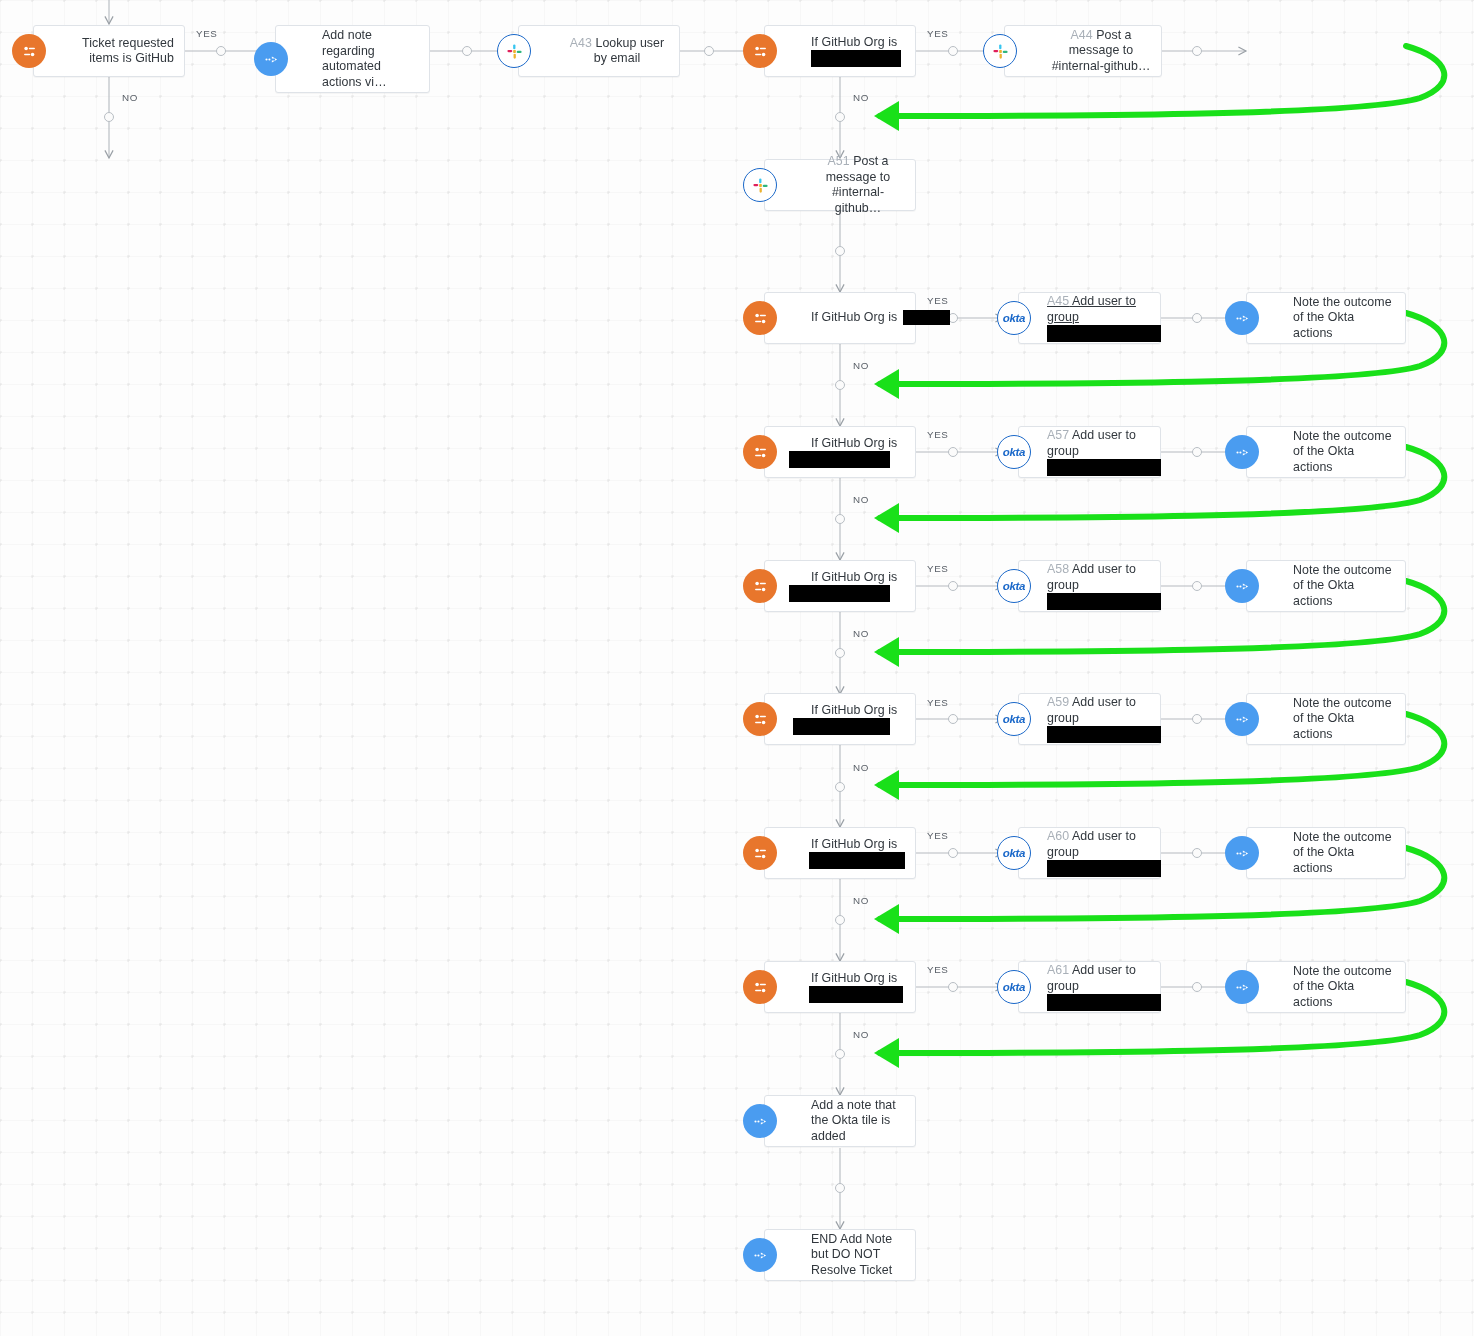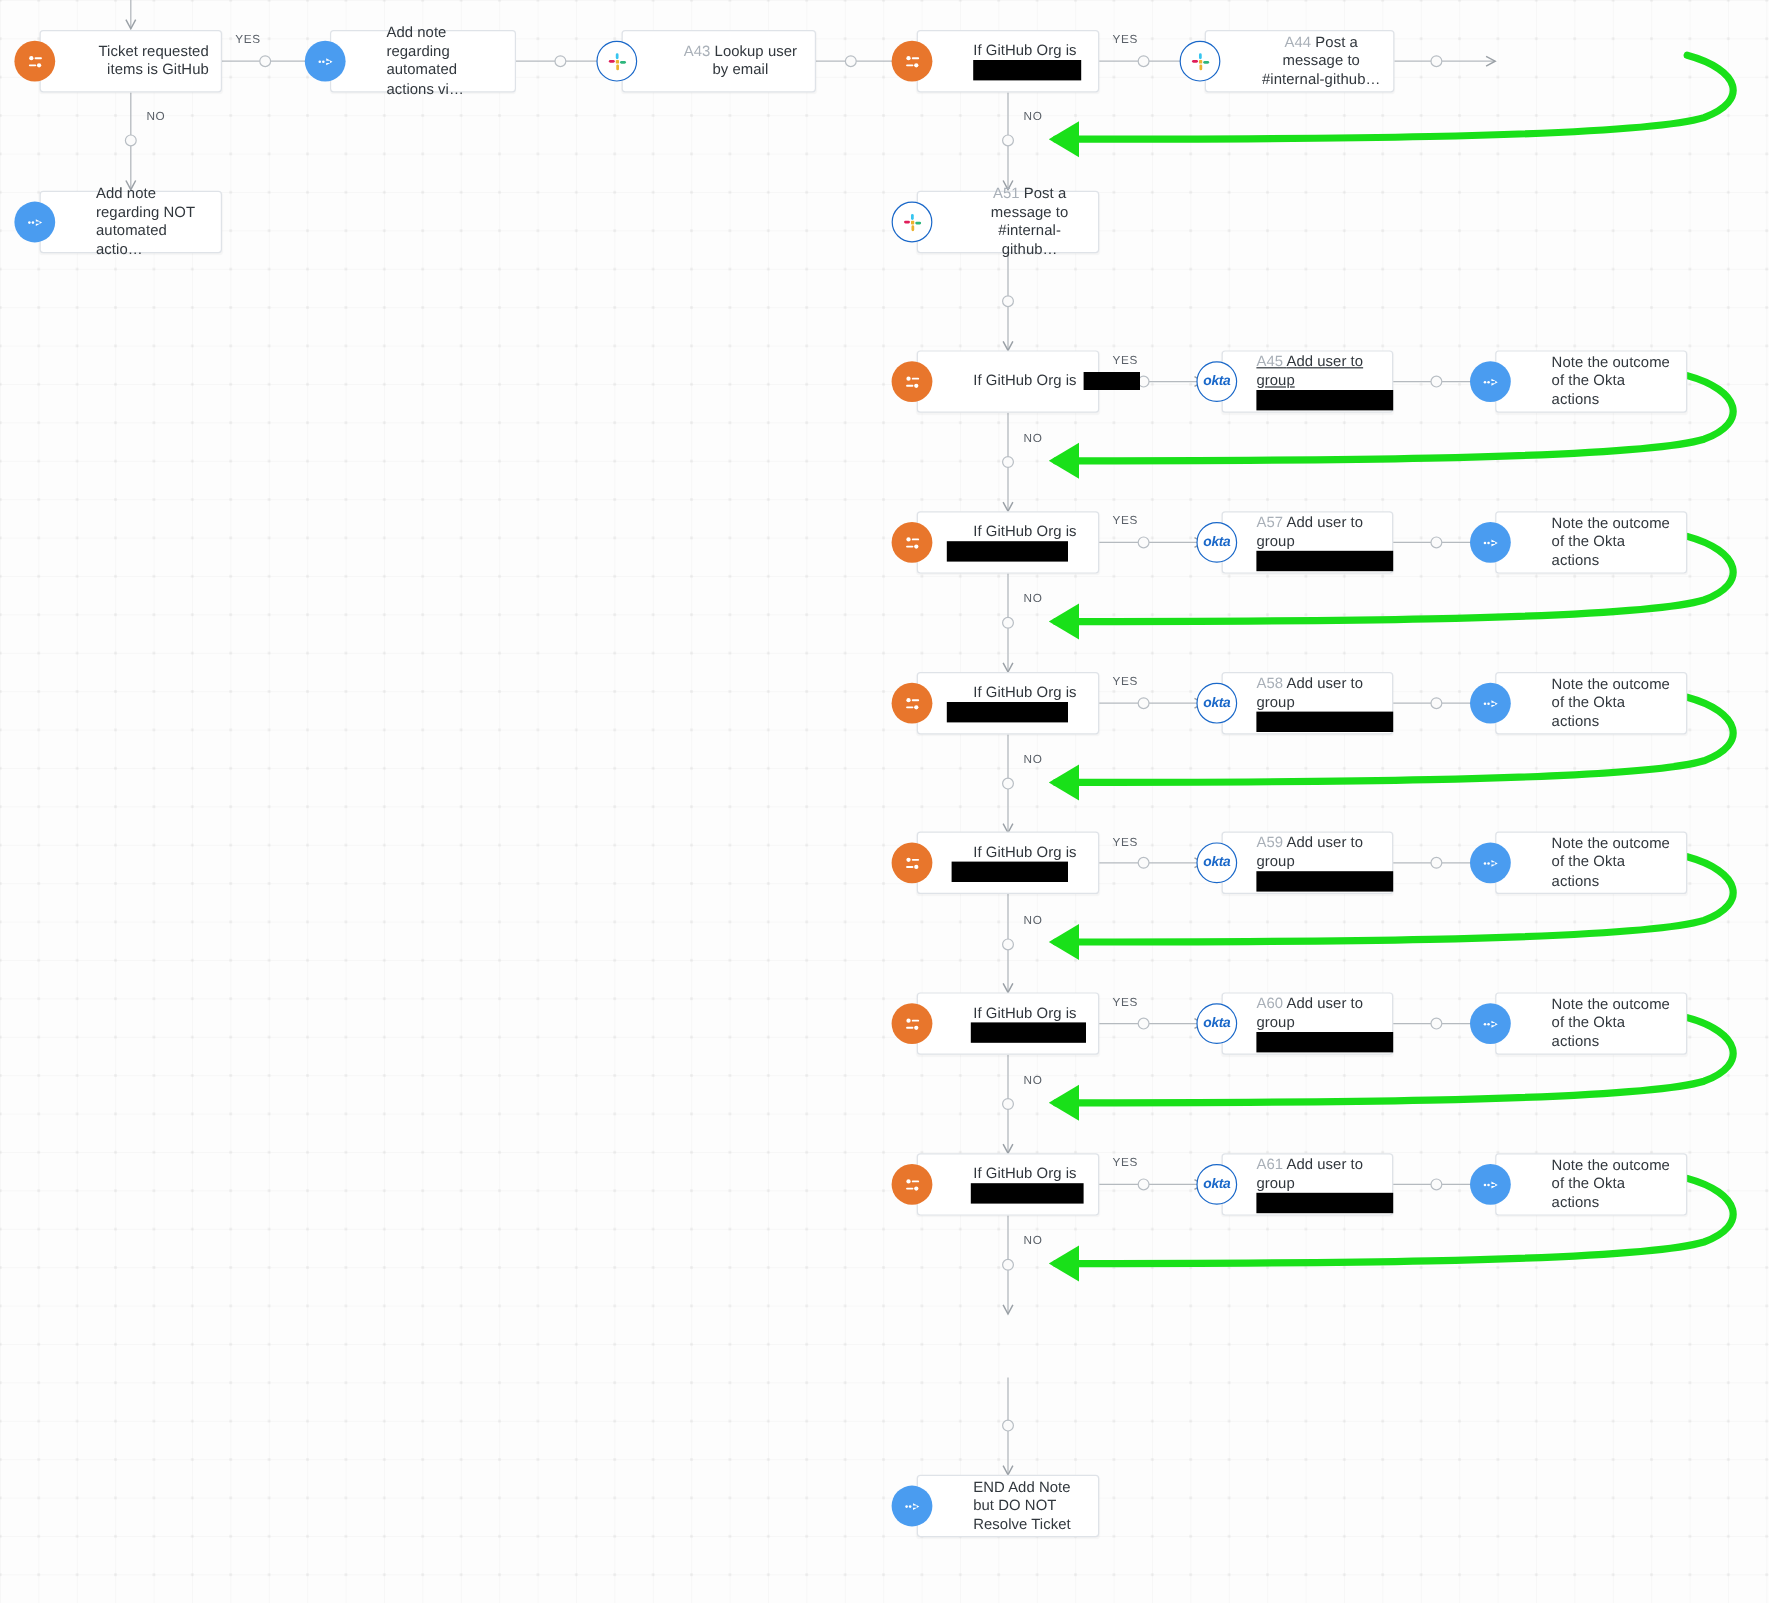--- a/index.html
+++ b/index.html
@@ -219,21 +219,21 @@
             <circle cx="6" cy="6.5" r="2.1"></circle>
             <rect x="9.2" y="5.6" width="7.2" height="1.8" rx="0.9"></rect>
             <circle cx="13.6" cy="13.5" r="2.1"></circle>
             <rect x="3.6" y="12.6" width="7.2" height="1.8" rx="0.9"></rect>
           </g>
         </svg>
     </span>
     <div class="label">Ticket requested items is GitHub</div>
   </div>
 
-  <div class="node" style="left:275px;top:25px;width:155px;height:52px;">
+  <div class="node" style="left:275px;top:25px;width:155px;height:68px;">
     <span class="badge act">
       <svg width="17" height="17" viewBox="0 0 20 20">
           <g fill="#fff">
             <circle cx="4.1" cy="10" r="1.25"></circle>
             <circle cx="7.6" cy="10" r="1.25"></circle>
             <path d="M10.4,6.6 L10.4,8.9 L14.1,8.9 L14.1,11.1 L10.4,11.1 L10.4,13.4 L16.6,10 Z"></path>
           </g>
         </svg>
     </span>
     <div class="label">Add note regarding automated actions vi…</div>
@@ -250,32 +250,20 @@
           <rect x="10.3" y="10" width="3.4" height="3.9" rx="0.9" fill="#ecb22e"></rect>
         </g>
       </svg>
     </span>
     <div class="label">
       <span class="aid">A43</span>
       <span>Lookup user by email</span>
     </div>
   </div>
 
-  <div class="node" style="left:33px;top:159px;width:152px;height:52px;">
-    <span class="badge act">
-      <svg width="17" height="17" viewBox="0 0 20 20">
-          <g fill="#fff">
-            <circle cx="4.1" cy="10" r="1.25"></circle>
-            <circle cx="7.6" cy="10" r="1.25"></circle>
-            <path d="M10.4,6.6 L10.4,8.9 L14.1,8.9 L14.1,11.1 L10.4,11.1 L10.4,13.4 L16.6,10 Z"></path>
-          </g>
-        </svg>
-    </span>
-    <div class="label">Add note regarding NOT automated actio…</div>
-  </div>
 
   <div class="node" style="left:764px;top:25px;width:152px;height:52px;">
     <span class="badge cond">
       <svg width="17" height="17" viewBox="0 0 20 20">
           <g fill="#fff">
             <circle cx="6" cy="6.5" r="2.1"></circle>
             <rect x="9.2" y="5.6" width="7.2" height="1.8" rx="0.9"></rect>
             <circle cx="13.6" cy="13.5" r="2.1"></circle>
             <rect x="3.6" y="12.6" width="7.2" height="1.8" rx="0.9"></rect>
           </g>
@@ -551,20 +539,32 @@
           <g fill="#fff">
             <circle cx="4.1" cy="10" r="1.25"></circle>
             <circle cx="7.6" cy="10" r="1.25"></circle>
             <path d="M10.4,6.6 L10.4,8.9 L14.1,8.9 L14.1,11.1 L10.4,11.1 L10.4,13.4 L16.6,10 Z"></path>
           </g>
         </svg>
     </span>
     <div class="label">Note the outcome of the Okta actions</div>
   </div>
 
+  <div class="node" style="left:764px;top:1095px;width:152px;height:52px;">
+    <span class="badge act">
+      <svg width="17" height="17" viewBox="0 0 20 20">
+          <g fill="#fff">
+            <circle cx="4.1" cy="10" r="1.25"></circle>
+            <circle cx="7.6" cy="10" r="1.25"></circle>
+            <path d="M10.4,6.6 L10.4,8.9 L14.1,8.9 L14.1,11.1 L10.4,11.1 L10.4,13.4 L16.6,10 Z"></path>
+          </g>
+        </svg>
+    </span>
+    <div class="label">Add a note that the Okta tile is added</div>
+  </div>
 
   <div class="node" style="left:764px;top:1229px;width:152px;height:52px;">
     <span class="badge act">
       <svg width="17" height="17" viewBox="0 0 20 20">
           <g fill="#fff">
             <circle cx="4.1" cy="10" r="1.25"></circle>
             <circle cx="7.6" cy="10" r="1.25"></circle>
             <path d="M10.4,6.6 L10.4,8.9 L14.1,8.9 L14.1,11.1 L10.4,11.1 L10.4,13.4 L16.6,10 Z"></path>
           </g>
         </svg>

